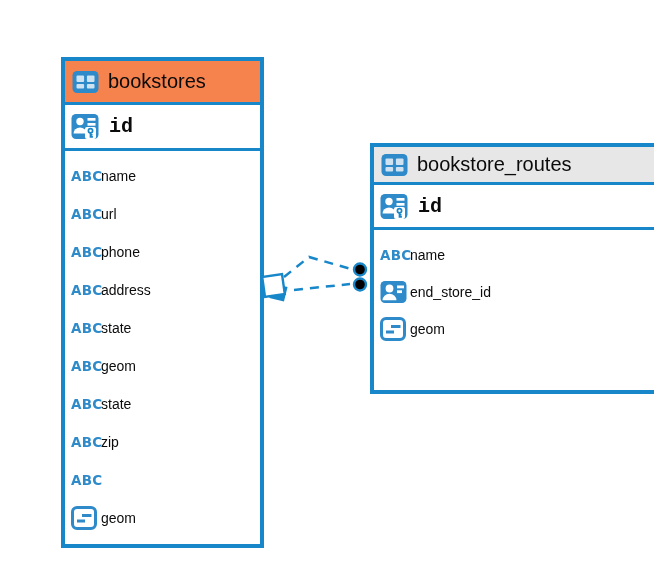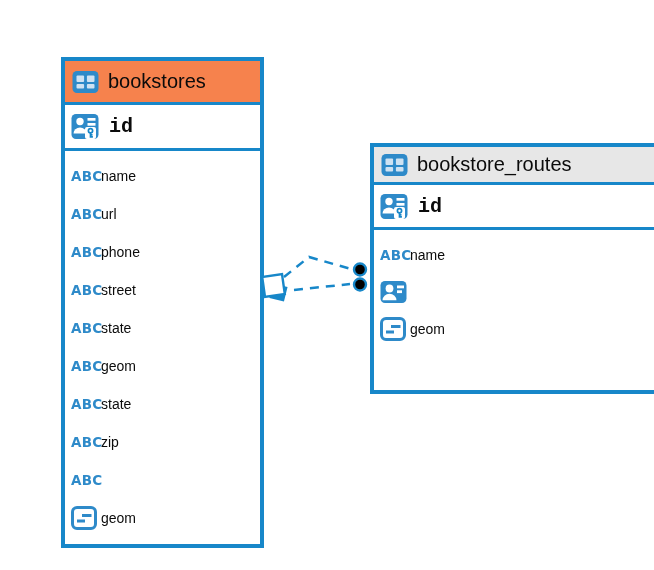--- a/index.html
+++ b/index.html
@@ -102,21 +102,21 @@
       <div class="col-row">
         <span class="icon-cell">
             <span class="abc">ABC</span>
           </span>
         <span class="col-name">phone</span>
       </div>
       <div class="col-row">
         <span class="icon-cell">
             <span class="abc">ABC</span>
           </span>
-        <span class="col-name">street</span>
+        <span class="col-name">address</span>
       </div>
       <div class="col-row">
         <span class="icon-cell">
             <span class="abc">ABC</span>
           </span>
         <span class="col-name">state</span>
       </div>
       <div class="col-row">
         <span class="icon-cell">
             <span class="abc">ABC</span>
@@ -193,20 +193,21 @@
       <div class="col-row">
         <span class="icon-cell">
           <svg width="27" height="22" viewBox="0 0 26 22">
             <rect width="26" height="22" rx="4.5" fill="#2E8AC9"></rect>
             <circle cx="9" cy="7.5" r="3.9" fill="#fff"></circle>
             <path d="M2 19.3 a7 6.5 0 0 1 14 0 z" fill="#fff"></path>
             <rect x="16.5" y="4.5" width="7" height="2.8" fill="#fff"></rect>
             <rect x="16.5" y="9.3" width="5" height="2.8" fill="#fff"></rect>
           </svg>
         </span>
+        <span class="col-name">end_store_id</span>
       </div>
       <div class="col-row">
         <span class="icon-cell">
           <svg width="26" height="24" viewBox="0 0 26 24">
             <rect x="1.5" y="1.5" width="23" height="21" rx="4.5" fill="#fff" stroke="#2E8AC9" stroke-width="3"></rect>
             <rect x="11" y="8" width="9.5" height="3" fill="#2E8AC9"></rect>
             <rect x="6" y="13.5" width="8" height="3" fill="#2E8AC9"></rect>
           </svg>
         </span>
         <span class="col-name">geom</span>

